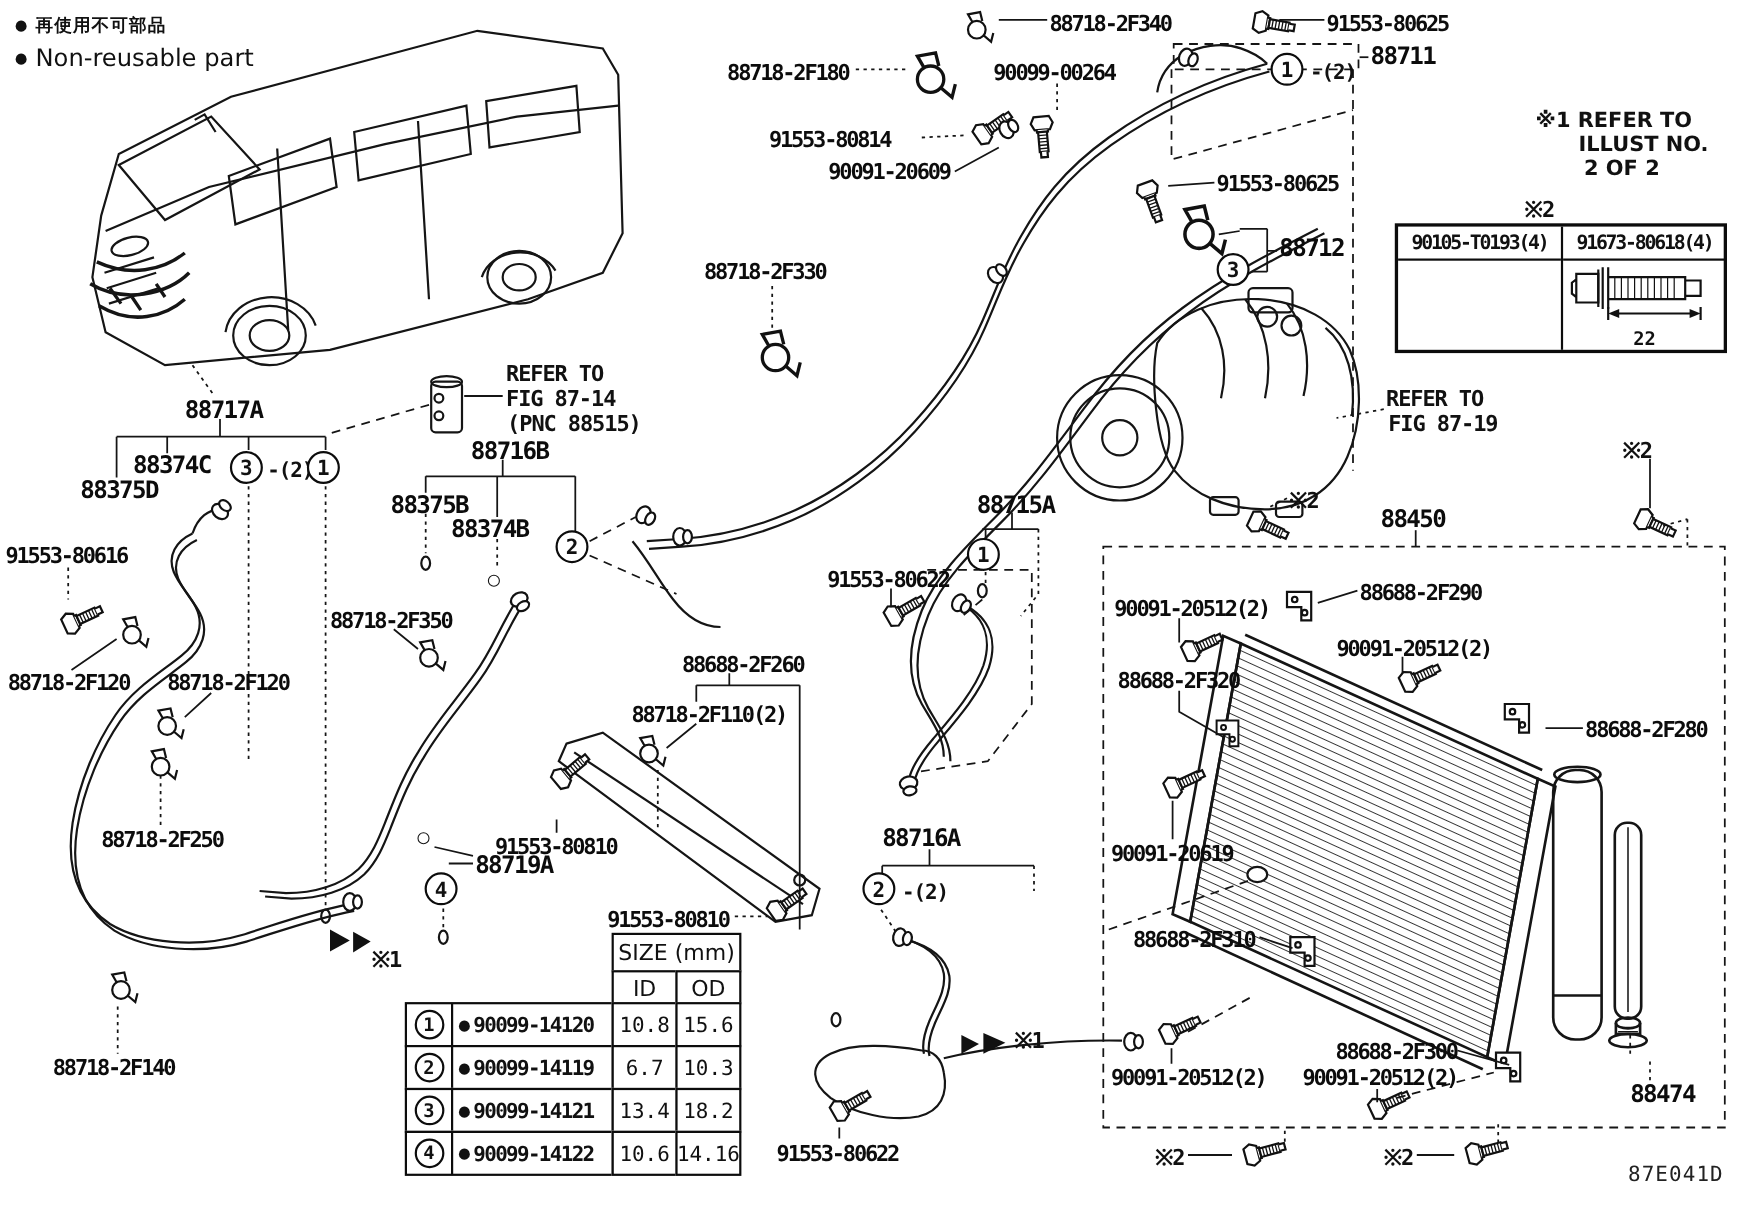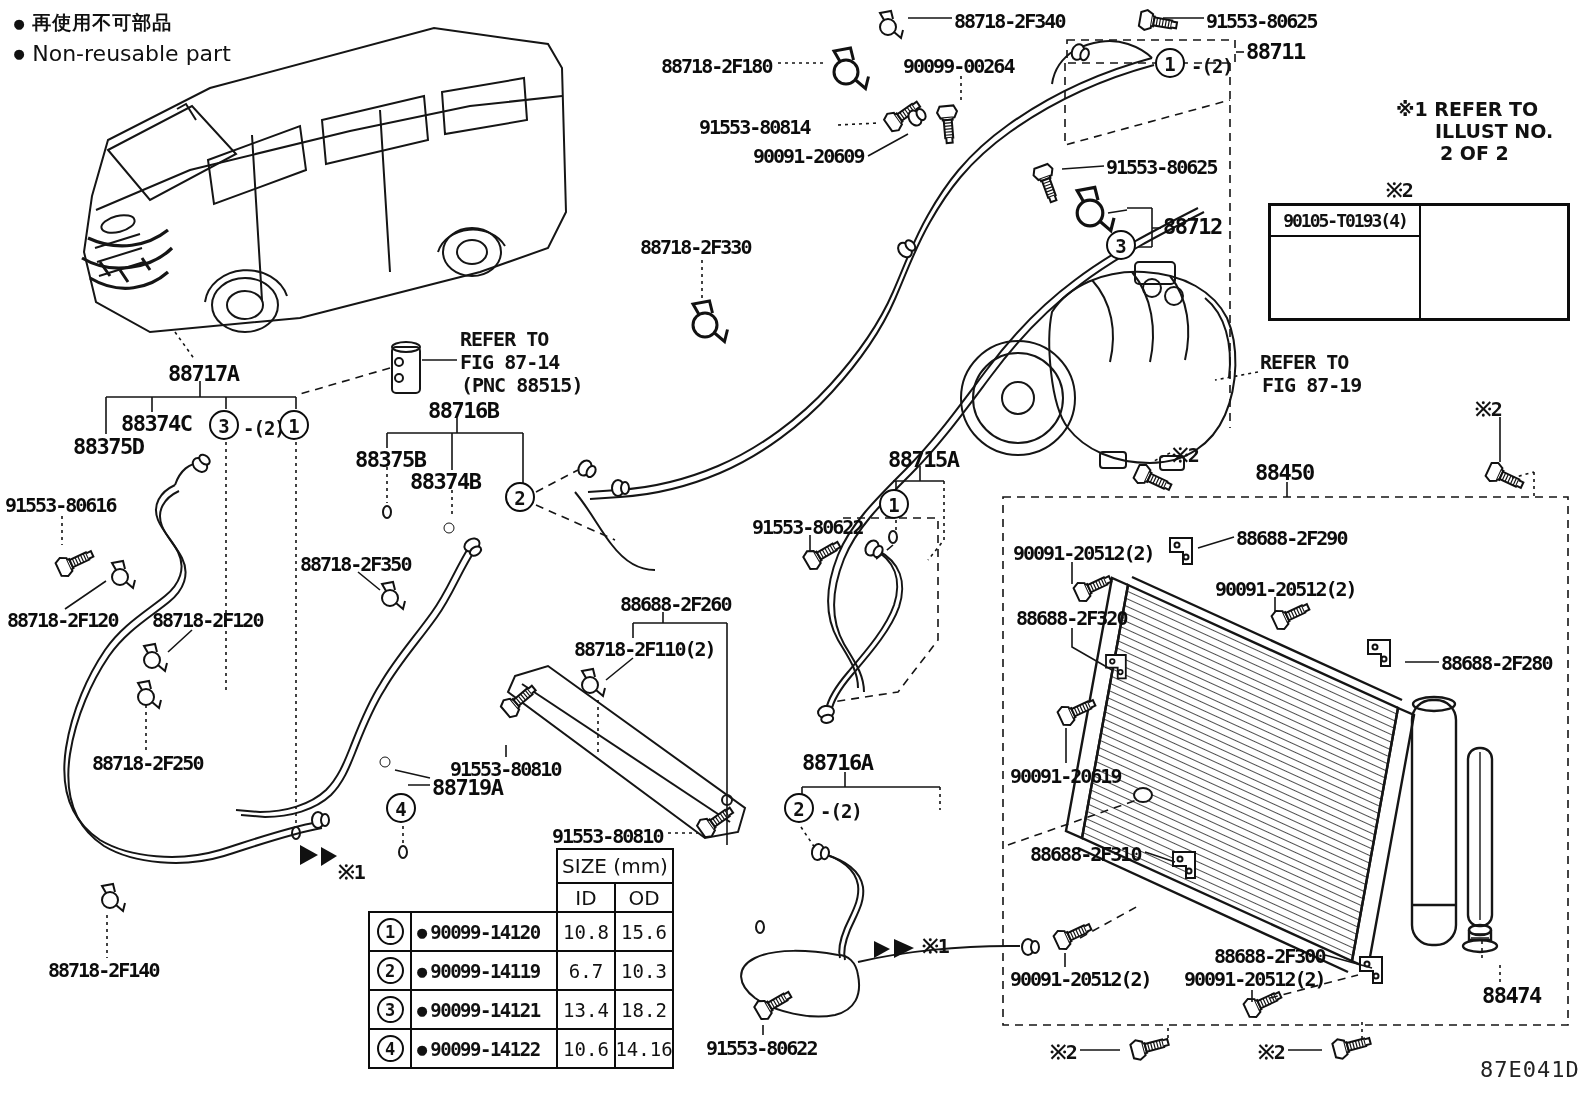--- a/index.html
+++ b/index.html
@@ -12,40 +12,40 @@
   .note{position:absolute;font-weight:bold;font-size:20px;letter-spacing:-1px;line-height:1;white-space:nowrap}
   .ref{position:absolute;font-family:"DejaVu Sans","Liberation Sans",sans-serif;
        font-weight:bold;font-size:19px;letter-spacing:0;line-height:1;white-space:nowrap}
   .co{position:absolute;width:30px;height:30px;border:2px solid #0c0c0c;border-radius:50%;
       text-align:center;line-height:29px;font-size:19px;font-weight:bold;background:#fff;box-sizing:border-box}
   .qty{position:absolute;font-weight:bold;font-size:19px;letter-spacing:-1px;white-space:nowrap}
   
   #legend{position:absolute;left:14px;top:8px}
   .leg-row{display:flex;align-items:center;height:30px}
   .leg-dot{font-size:17px;margin-right:8px}
-  .leg-jp{font-family:"DejaVu Sans","Liberation Sans",sans-serif;font-weight:bold;font-size:19px;letter-spacing:1px}
+  .leg-jp{font-family:"DejaVu Sans","Liberation Sans",sans-serif;font-weight:bold;font-size:16px;letter-spacing:1px}
   .leg-en{font-family:"DejaVu Sans","Liberation Sans",sans-serif;font-size:22px}
   
   #size-table{position:absolute;left:368px;top:848px;width:284px;height:221px}
   .tc{position:absolute;border:2px solid #0c0c0c;box-sizing:border-box;background:#fff;
       display:flex;align-items:center;justify-content:center;font-size:19px}
   .tc.hd{font-family:"DejaVu Sans","Liberation Sans",sans-serif;font-size:20px}
   .tc.part{justify-content:flex-start;padding-left:5px;font-weight:bold;font-size:19px;letter-spacing:-1.5px}
   .tc .dot{margin-right:3px;font-size:17px;letter-spacing:0}
   .tc .co2{width:27px;height:27px;border:2px solid #0c0c0c;border-radius:50%;line-height:24px;
       text-align:center;font-size:17px;font-weight:bold;box-sizing:border-box}
   
   #bolt-table{position:absolute;left:1268px;top:203px;width:302px;height:118px;border:3px solid #0c0c0c;box-sizing:border-box}
   .bt-col{position:absolute;top:0;width:148px;height:100%}
   .bt-head{height:29px;border-bottom:2px solid #0c0c0c;display:flex;align-items:center;justify-content:center;
       font-weight:bold;font-size:18px;letter-spacing:-2px;white-space:nowrap}
   .bt-body{position:relative;height:83px}
   .bt-len{position:absolute;left:0;right:0;bottom:1px;text-align:center;font-weight:bold;font-size:17px}
   #bt-div{position:absolute;left:148px;top:0;width:2px;height:100%;background:#0c0c0c}
-  .code{position:absolute;font-size:22px;letter-spacing:1px;color:#222}
+  .code{position:absolute;font-size:19px;letter-spacing:1px;color:#222}
 </style>
 </head>
 <body>
 
 <div id="page">
 
 <svg id="art" viewBox="0 0 1592 1099">
   <defs>
     <pattern id="hatch" width="7" height="7" patternUnits="userSpaceOnUse" patternTransform="rotate(24.5)">
       <line x1="0" y1="0" x2="7" y2="0" stroke="#222" stroke-width="1.6"></line>
@@ -356,20 +356,38 @@
 <span class="co" style="left:879px;top:489px">1</span>
 <span class="co" style="left:386px;top:793px">4</span>
 <span class="co" style="left:784px;top:793px">2</span>
 <span class="qty" style="left:820px;top:800px">-(2)</span>
 
 <div id="bolt-table">
   <div class="bt-col" style="left:0">
     <div class="bt-head">90105-T0193(4)</div>
   </div>
   <div id="bt-div"></div>
+  <div class="bt-col" style="left:150px">
+    <div class="bt-head">91673-80618(4)</div>
+    <div class="bt-body">
+      <svg width="146" height="58" viewBox="0 0 146 58">
+        <g stroke="#111" stroke-width="2" fill="none">
+          <path d="M12,12 h20 v26 h-20 z M12,17 l-4,3 v10 l4,3"></path>
+          <path d="M32,8 v34 M36,6 v38 M41,6 v38"></path>
+          <path d="M41,15 h70 v20 h-70"></path>
+          <path d="M47,15 v20 M53,15 v20 M59,15 v20 M65,15 v20 M71,15 v20 M77,15 v20 M83,15 v20 M89,15 v20 M95,15 v20 M101,15 v20" stroke-width="1.1"></path>
+          <path d="M111,18 h14 v14 h-14"></path>
+          <path d="M41,42 v12 M125,42 v12"></path>
+          <path d="M45,48 H121" stroke-width="1.6"></path>
+        </g>
+        <path d="M41,48 l10,-4 v8 z M125,48 l-10,-4 v8 z" fill="#111"></path>
+      </svg>
+      <div class="bt-len">22</div>
+    </div>
+  </div>
 </div>
 
 <div id="size-table">
   <div class="tc hd" style="left:188px;top:0;width:118px;height:36px">SIZE (mm)</div>
   <div class="tc hd" style="left:188px;top:34px;width:60px;height:31px">ID</div>
   <div class="tc hd" style="left:246px;top:34px;width:60px;height:31px">OD</div>
 
   <div class="tc" style="left:0;top:63px;width:44px;height:41px">
         <span class="co2">1</span>
       </div>

